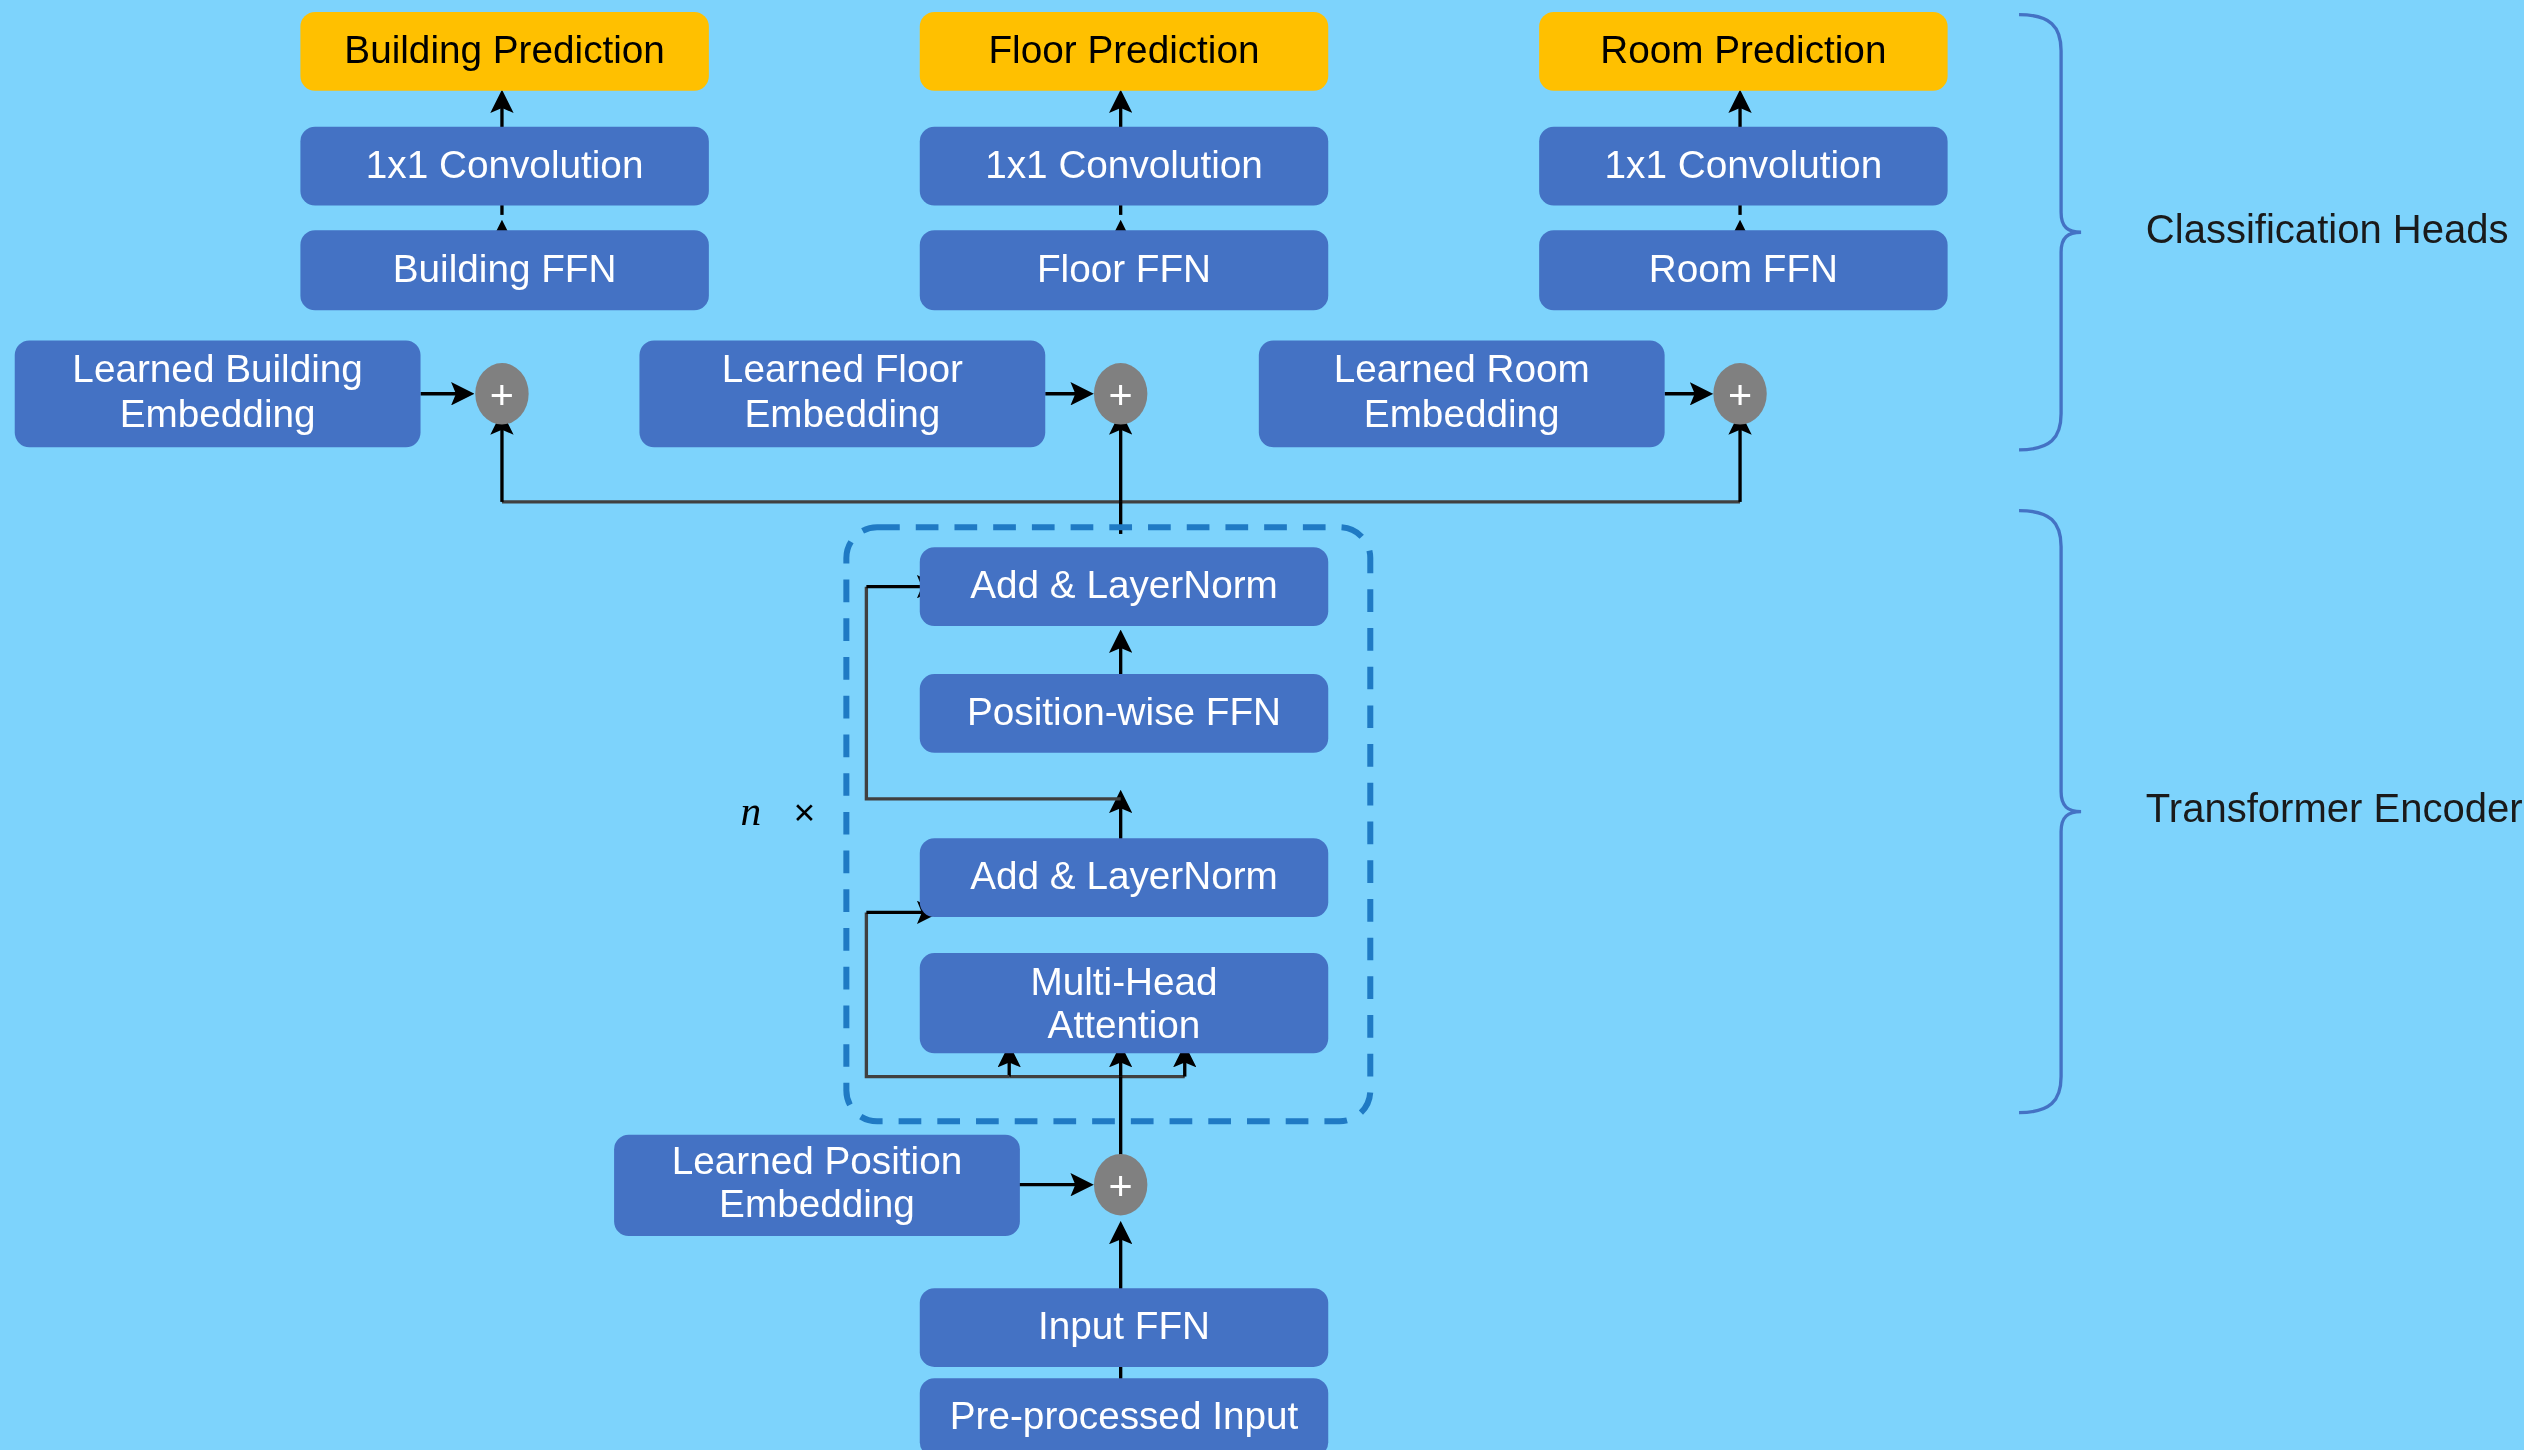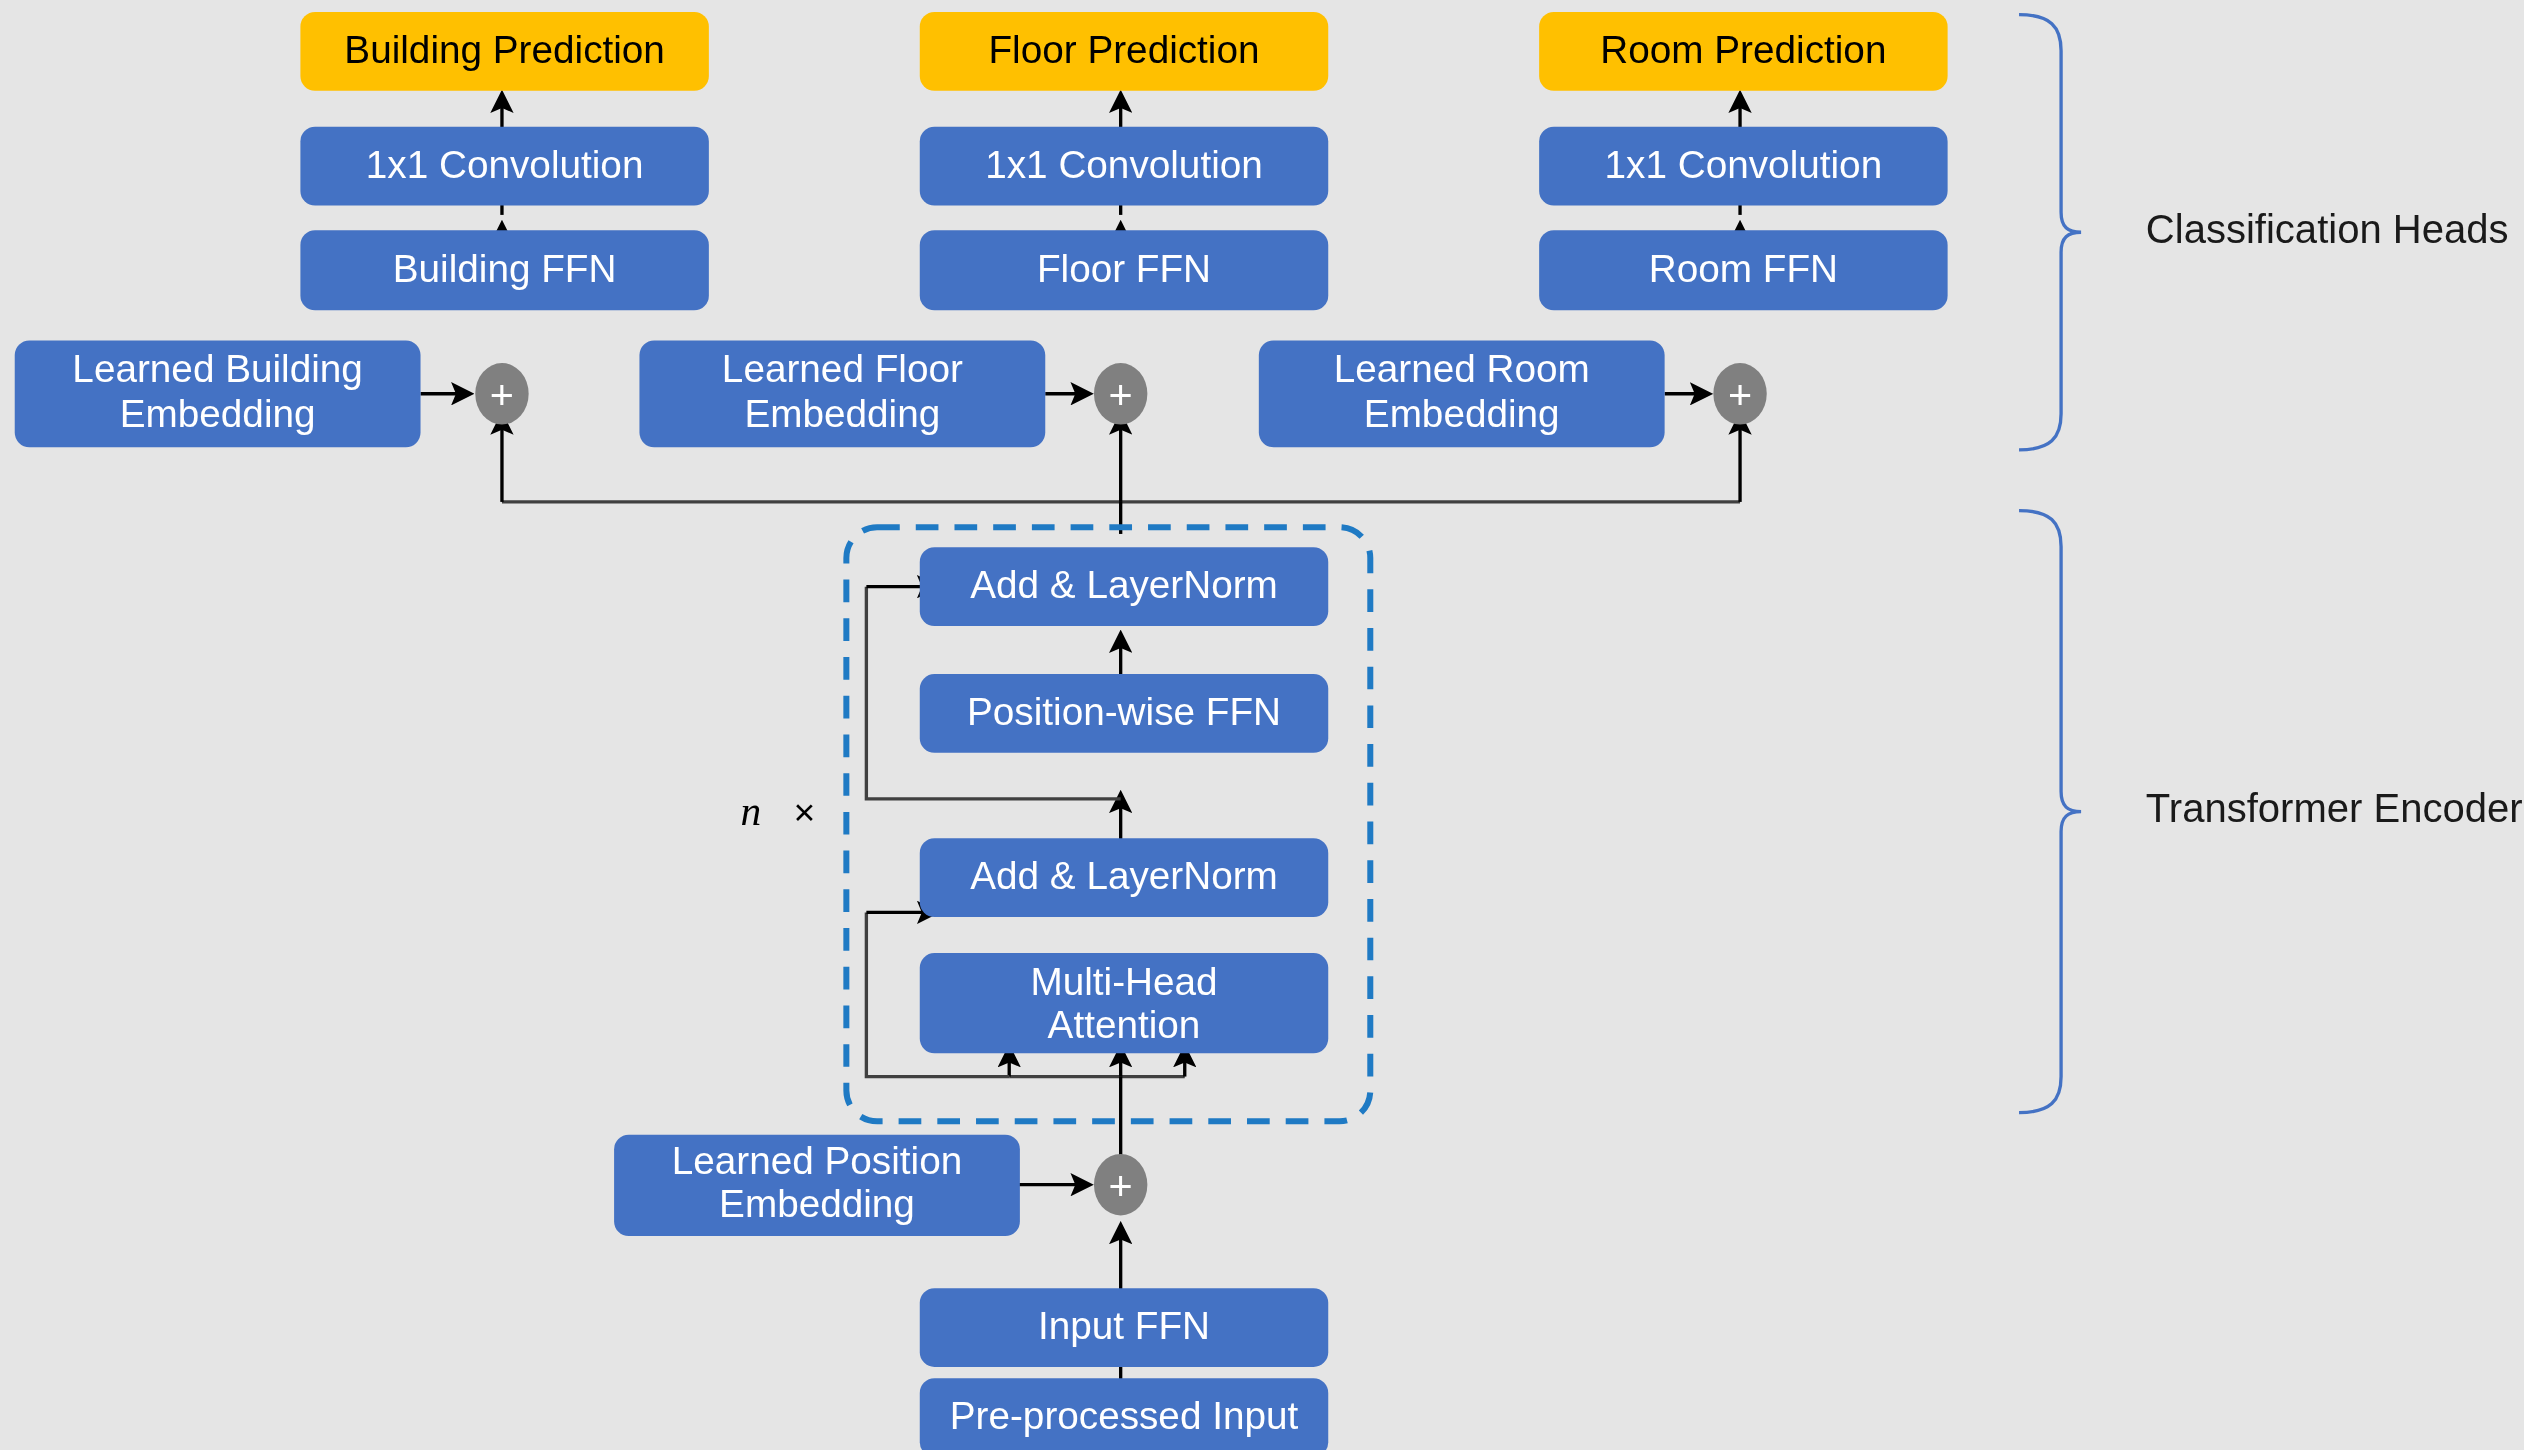--- a/index.html
+++ b/index.html
@@ -10,21 +10,21 @@
   body {
     width: 2525px;
     height: 1451px;
     font-family: "Liberation Sans", sans-serif;
     overflow: hidden;
   }
   #diagram-root {
     position: relative;
     width: 2525px;
     height: 1451px;
-    background: #e5e5e5;
+    background: #7dd3fc;
   }
   svg.stage {
     position: absolute;
     top: 0;
     left: 0;
     width: 2525px;
     height: 1451px;
   }
   .node-box {
     stroke: none;

